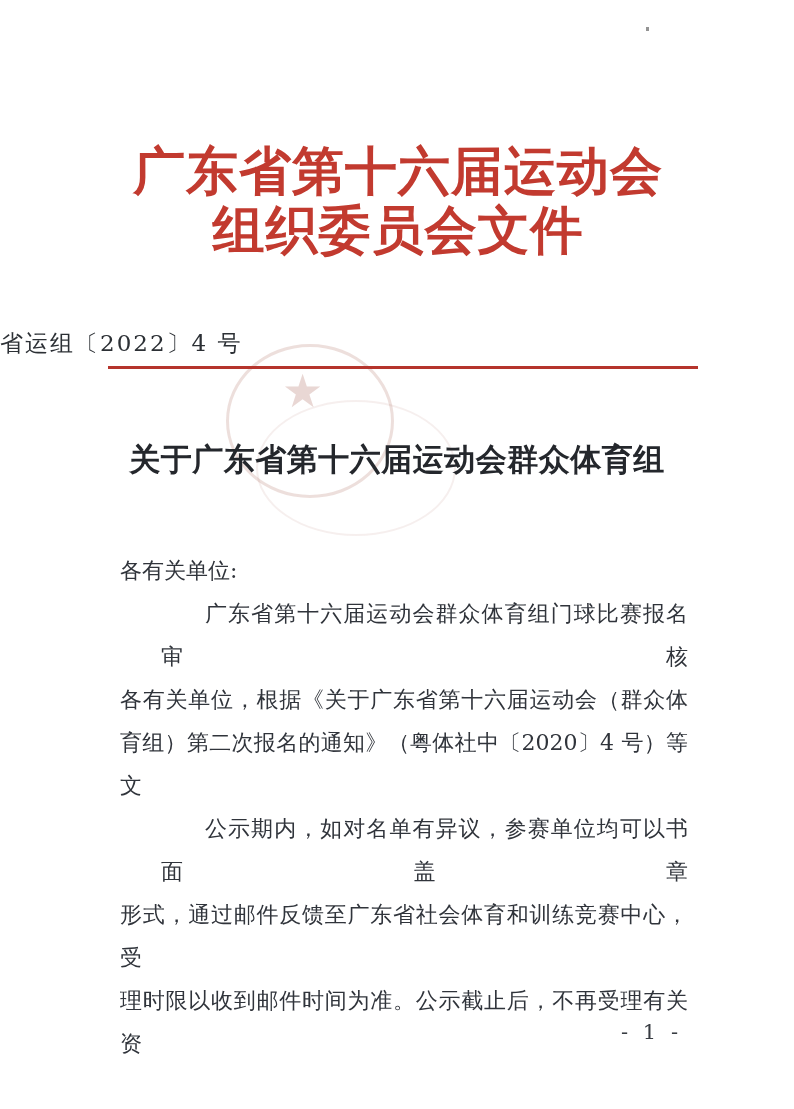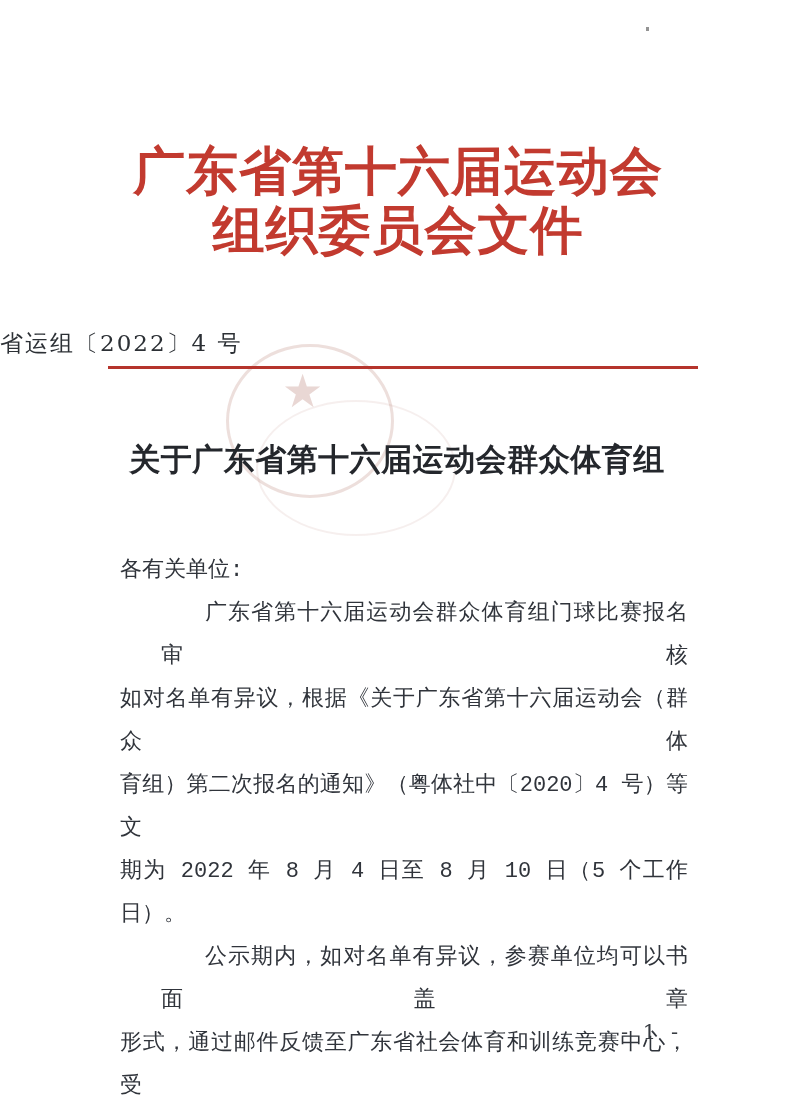--- a/index.html
+++ b/index.html
@@ -128,21 +128,20 @@
     top: 549px;
     left: 120px;
     width: 568px;
     font-size: 22px;
     color: #30343b;
     line-height: 43px;
   }
   .line {
     margin: 0;
     text-align: justify;
-    font-family: Liberation Mono, monospace;
   }
   .full { text-align-last: justify; }
   .ind  { text-indent: 2em; margin-left: 41px; }
 
   
   .pageno {
     position: absolute;
     top: 1020px;
     right: 112px;
     font-size: 21px;
@@ -172,23 +171,22 @@
 
   <div class="redline"></div>
 
   <div class="notice-title">
     <div>关于广东省第十六届运动会群众体育组</div>
   </div>
 
   <div class="body-text">
     <p class="line">各有关单位:</p>
     <p class="line ind full">广东省第十六届运动会群众体育组门球比赛报名审核</p>
-    <p class="line full">如对名单有异议，根据《关于广东省第十六届运动会（群众体</p>
+    <p class="line full">各有关单位，根据《关于广东省第十六届运动会（群众体</p>
     <p class="line full">育组）第二次报名的通知》（粤体社中〔2020〕4 号）等文</p>
-    <p class="line">期为 2022 年 8 月 4 日至 8 月 10 日（5 个工作日）。</p>
     <p class="line ind full">公示期内，如对名单有异议，参赛单位均可以书面盖章</p>
     <p class="line full">形式，通过邮件反馈至广东省社会体育和训练竞赛中心，受</p>
     <p class="line full">理时限以收到邮件时间为准。公示截止后，不再受理有关资</p>
 
   </div>
 
   <div class="pageno">- 1 -</div>
 
 </div>
 

